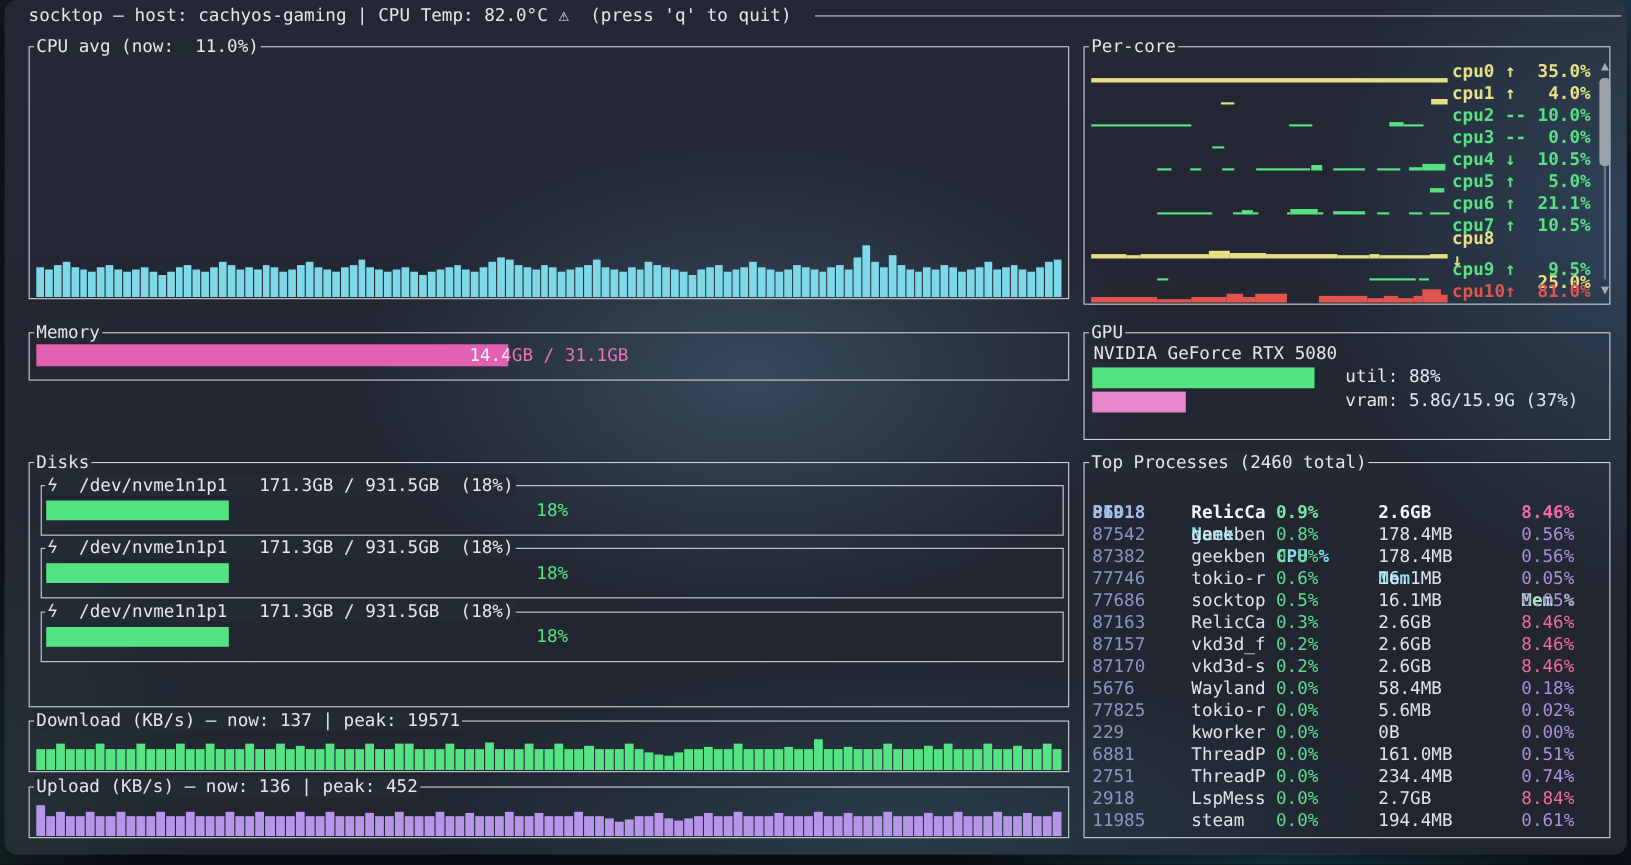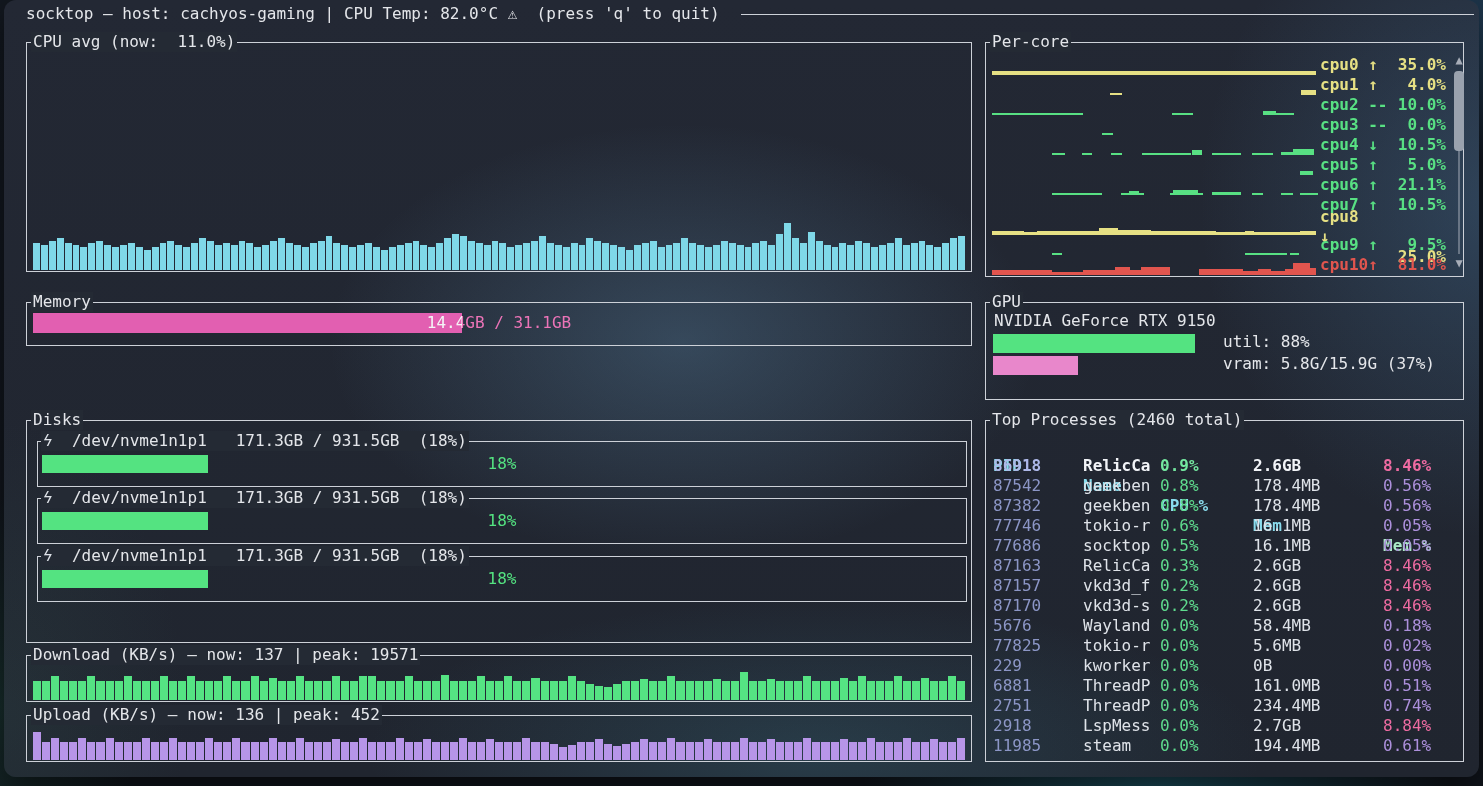--- a/index.html
+++ b/index.html
@@ -320,21 +320,21 @@
         <div class="gauge-label" id="mem-label-base" style="color: rgb(236, 116, 184);">14.4GB / 31.1GB</div>
         <div class="gauge-clip" id="mem-clip" style="width: 46%;">
           <div class="gauge-label">14.4GB / 31.1GB</div>
         </div>
       </div>
     </div>
 
 
     <div class="panel" id="p-gpu">
       <span class="ptitle">GPU</span>
-      <div id="gpu-name">NVIDIA GeForce RTX 9150</div>
+      <div id="gpu-name">NVIDIA GeForce RTX 5080</div>
       <div class="gpu-bar" id="gpu-util-bar" style="width: 202.4px;"></div>
       <div class="gpu-bar" id="gpu-vram-bar" style="width: 85.1px;"></div>
       <div id="gpu-util-text">util: 88%</div>
       <div id="gpu-vram-text">vram: 5.8G/15.9G (37%)</div>
     </div>
 
     <div class="panel" id="p-disks">
       <span class="ptitle">Disks</span>
       <div id="disk-items">
           <div class="disk" style="top: 20px;">

